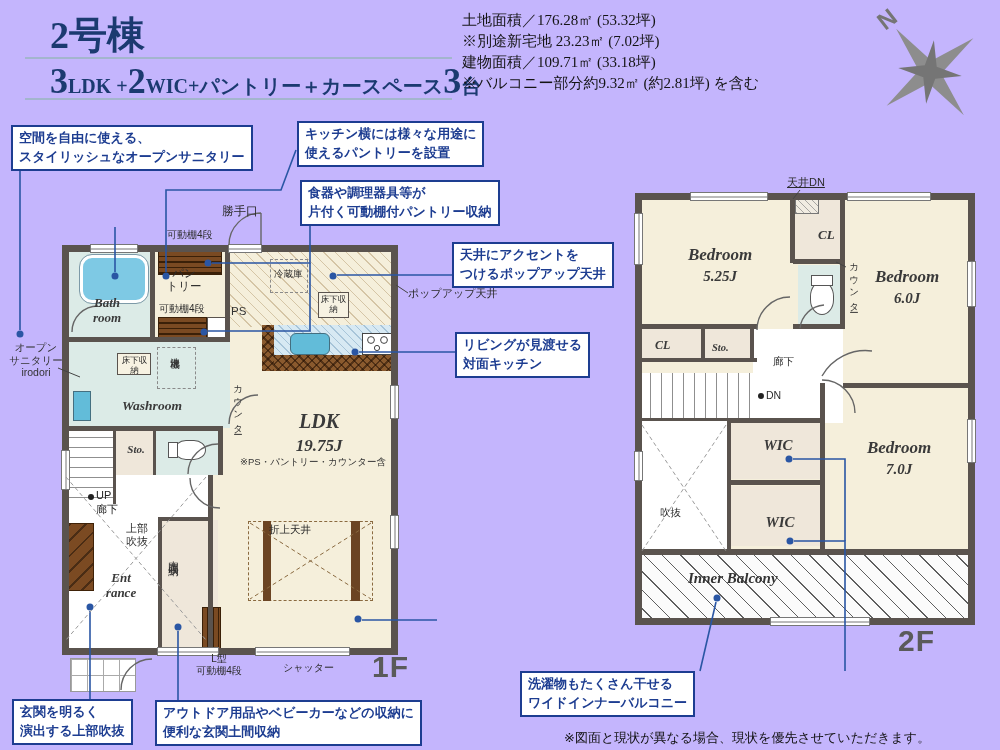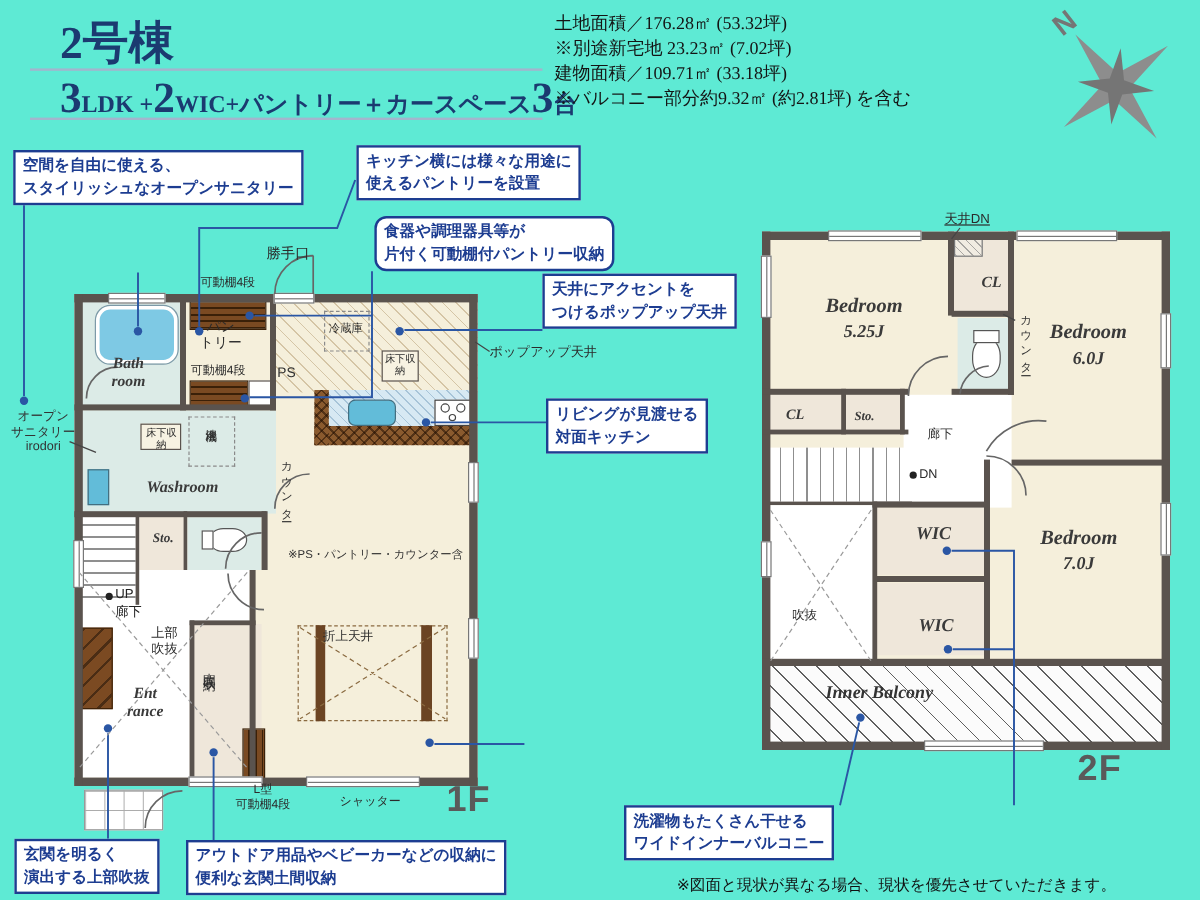--- a/index.html
+++ b/index.html
@@ -1,16 +1,16 @@
 <!DOCTYPE html>
 <html><head>
 <meta charset="utf-8">
 <style>
   html,body{margin:0;padding:0;background:#fff;}
-  #canvas{position:relative;width:1000px;height:750px;background:#5eead4;overflow:hidden;
+  #canvas{position:relative;width:1000px;height:750px;background:#c4b5fd;overflow:hidden;
           font-family:"Liberation Sans","DejaVu Sans",sans-serif;}
   .abs{position:absolute;}
   
   .title{color:#1b3a70;font-family:"Liberation Serif","DejaVu Serif",serif;font-weight:bold;}
   .rule{position:absolute;height:2px;background:#a3b5cd;}
   .num-big{font-size:36px;}
   .info{color:#141414;font-size:15px;line-height:21px;font-family:"Liberation Serif","DejaVu Serif",serif;}
   
   .callout{position:absolute;background:#fff;border:2px solid #1d3d91;color:#1d3d91;
            font-size:13px;font-weight:bold;line-height:1.45;padding:2px 6px;white-space:nowrap;z-index:30;}
@@ -250,20 +250,21 @@
     </g>
     <circle cx="91" cy="497" r="3" fill="#222"></circle>
     <circle cx="761" cy="396" r="3" fill="#222"></circle>
   </svg>
 
   <div class="lbl en ctr" style="left:78px;top:295px;width:58px;font-size:13px;line-height:15px;z-index:25;"><span>Bath</span><br><span>room</span></div>
   <div class="lbl en ctr" style="left:100px;top:398px;width:104px;font-size:13.5px;z-index:25;">Washroom</div>
   <div class="lbl ctr" style="left:160px;top:267px;width:48px;font-size:11.5px;line-height:13px;z-index:25;"><span>パン</span><br><span>トリー</span></div>
   <div class="lbl" style="left:231px;top:305px;font-size:11.5px;color:#333;z-index:25;">PS</div>
   <div class="lbl vtext" style="left:231px;top:378px;font-size:9.5px;color:#333;z-index:25;">カウンター</div>
+  <div class="lbl en ctr" style="left:259px;top:410px;width:120px;font-size:20px;line-height:23px;z-index:25;"><span>LDK</span><br><span style="font-size:17px;">19.75J</span></div>
   <div class="lbl ctr" style="left:228px;top:456px;width:170px;font-size:9.5px;color:#333;z-index:25;">※PS・パントリー・カウンター含</div>
   <div class="lbl en ctr" style="left:116px;top:443px;width:40px;font-size:11px;z-index:25;">Sto.</div>
   <div class="lbl" style="left:96px;top:489px;font-size:11px;color:#222;z-index:25;">UP</div>
   <div class="lbl" style="left:96px;top:502px;font-size:11px;color:#222;z-index:25;">廊下</div>
   <div class="lbl ctr" style="left:118px;top:522px;width:38px;font-size:11px;line-height:13px;z-index:25;"><span>上部</span><br><span>吹抜</span></div>
   <div class="lbl en ctr" style="left:90px;top:570px;width:62px;font-size:13px;line-height:15px;z-index:25;"><span>Ent</span><br><span>rance</span></div>
   <div class="lbl vtext" style="left:167px;top:552px;font-size:10.5px;z-index:25;">土間収納</div>
   <div class="lbl ctr" style="left:186px;top:653px;width:66px;font-size:10px;line-height:12px;z-index:25;"><span>L型</span><br><span>可動棚4段</span></div>
   <div class="lbl" style="left:283px;top:661px;font-size:10px;z-index:25;">シャッター</div>
   <div class="lbl" style="left:269px;top:523px;font-size:10.5px;z-index:25;">折上天井</div>
@@ -295,25 +296,25 @@
   <div class="lbl floorlbl" style="left:898px;top:624px;z-index:25;">2F</div>
 
   <div class="callout" style="left:11px;top:125px;">
       <span>空間を自由に使える、</span>
       <span>スタイリッシュなオープンサニタリー</span>
     </div>
   <div class="callout" style="left:297px;top:121px;">
       <span>キッチン横には様々な用途に</span>
       <span>使えるパントリーを設置</span>
     </div>
-  <div class="callout" style="left:312px;top:180px;border-radius:10px;">
+  <div class="callout" style="left:300px;top:180px;">
       <span>食器や調理器具等が</span>
       <span>片付く可動棚付パントリー収納</span>
     </div>
-  <div class="callout" style="left:452px;top:228px;">
+  <div class="callout" style="left:452px;top:242px;">
       <span>天井にアクセントを</span>
       <span>つけるポップアップ天井</span>
     </div>
   <div class="callout" style="left:455px;top:332px;">
       <span>リビングが見渡せる</span>
       <span>対面キッチン</span>
     </div>
   <div class="callout" style="left:12px;top:699px;">
       <span>玄関を明るく</span>
       <span>演出する上部吹抜</span>

